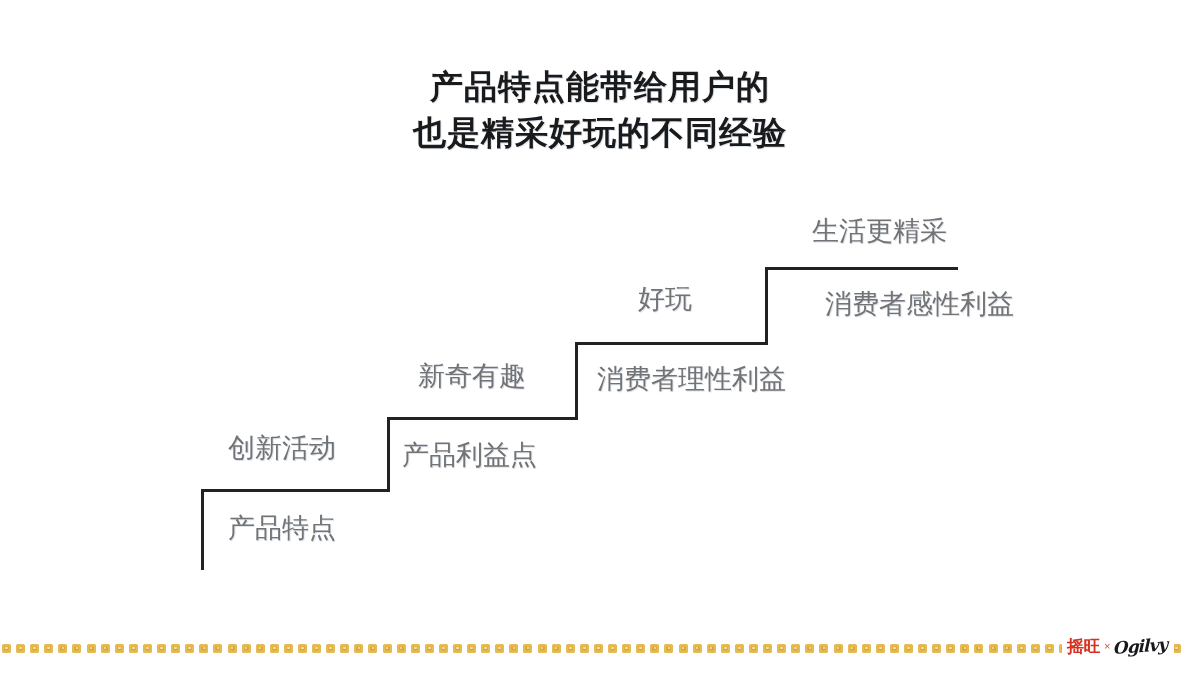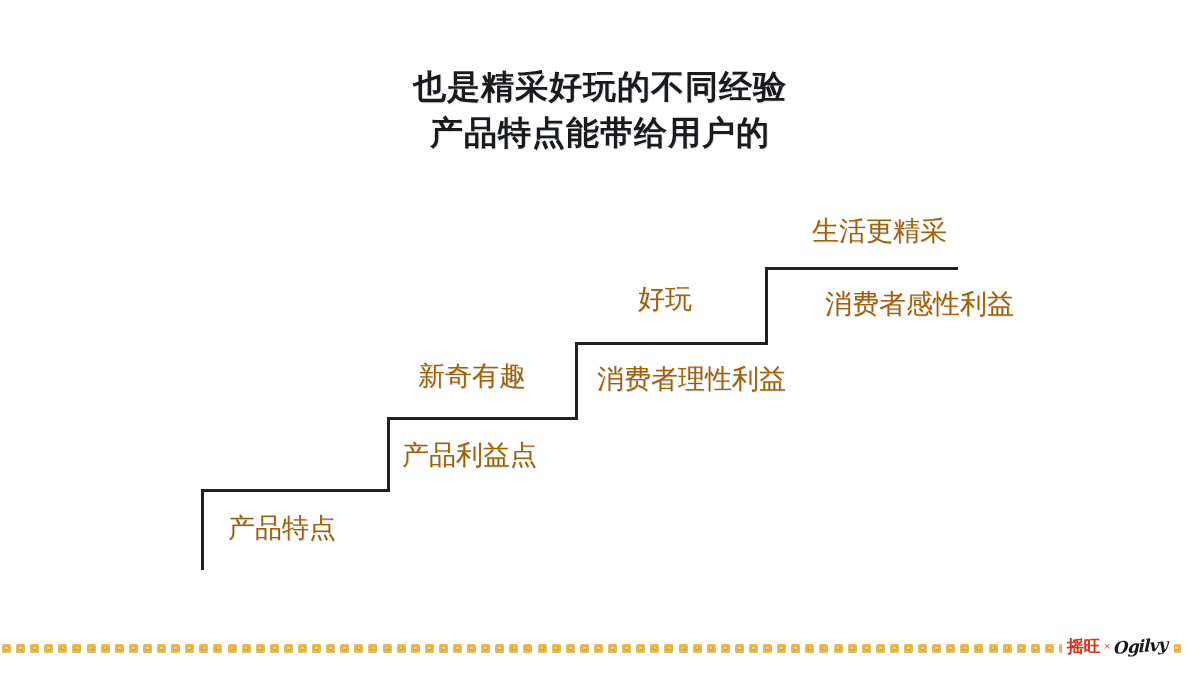--- a/index.html
+++ b/index.html
@@ -45,21 +45,21 @@
     top: 0;
     width: 1200px;
     height: 675px;
   }
 
   
   .step-label {
     position: absolute;
     font-size: 27px;
     font-weight: normal;
-    color: #a16207;
+    color: #737373;
     white-space: nowrap;
     line-height: 34px;
     text-shadow: 1px 1px 0 rgba(190,205,225,0.5);
   }
 
   
   .dot-row {
     position: absolute;
     left: 0;
     top: 641px;
@@ -129,22 +129,22 @@
     transform: rotate(-4deg) skewX(-6deg);
     white-space: nowrap;
   }
 </style>
 </head>
 <body>
 
 <div id="slide">
 
   <div class="title-block">
+    <span class="title-line">产品特点能带给用户的</span>
     <span class="title-line">也是精采好玩的不同经验</span>
-    <span class="title-line">产品特点能带给用户的</span>
   </div>
 
   <svg class="stair-svg" viewBox="0 0 1200 675">
 
     <path d="M 202.5 490.5 L 202.5 570" fill="none" stroke="#222222" stroke-width="3" stroke-linecap="butt"></path>
 
     <path d="M 201 490.5 L 390 490.5" fill="none" stroke="#222222" stroke-width="3"></path>
 
     <path d="M 388.5 490.5 L 388.5 418.5" fill="none" stroke="#222222" stroke-width="3"></path>
 
@@ -154,20 +154,21 @@
 
     <path d="M 575 343.5 L 768 343.5" fill="none" stroke="#222222" stroke-width="3"></path>
 
     <path d="M 766.5 343.5 L 766.5 268.5" fill="none" stroke="#222222" stroke-width="3"></path>
 
     <path d="M 765 268.5 L 958 268.5" fill="none" stroke="#222222" stroke-width="3"></path>
   </svg>
 
   <div class="step-label" style="left:228px; top:511px;">产品特点</div>
 
+  <div class="step-label" style="left:228px; top:431px;">创新活动</div>
 
   <div class="step-label" style="left:402px; top:438px;">产品利益点</div>
 
   <div class="step-label" style="left:418px; top:359px;">新奇有趣</div>
 
   <div class="step-label" style="left:597px; top:362px;">消费者理性利益</div>
 
   <div class="step-label" style="left:638px; top:282px;">好玩</div>
 
   <div class="step-label" style="left:825px; top:287px;">消费者感性利益</div>

